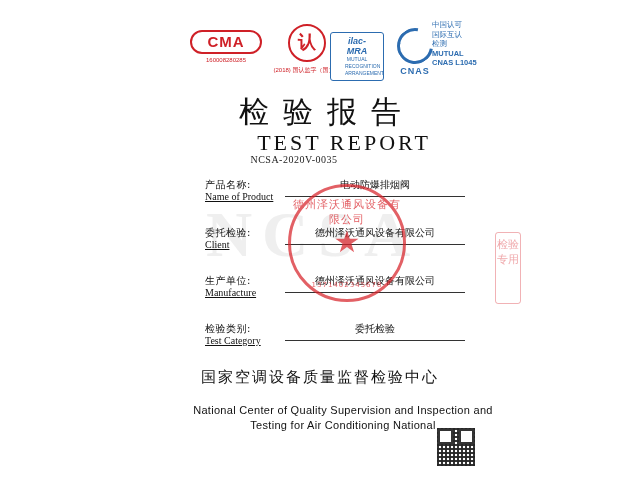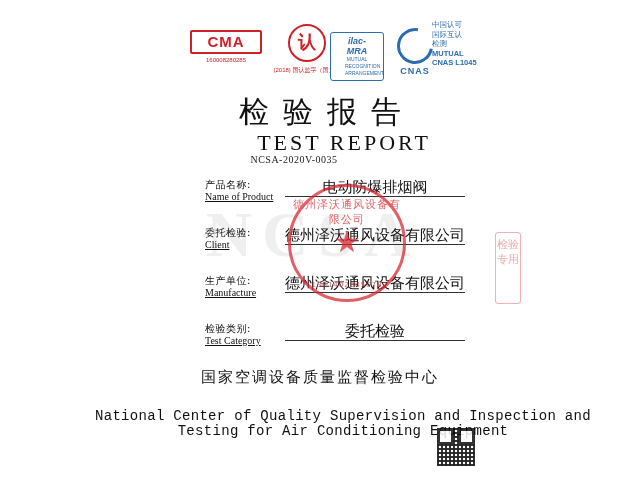--- a/index.html
+++ b/index.html
@@ -38,21 +38,21 @@
   .mark-cma { left: 190px; top: 16px; width: 72px; }
   .cma-box {
     border: 2px solid #cf2027;
     color: #cf2027;
     font-family: "Liberation Sans", sans-serif;
     font-weight: bold;
     font-size: 15px;
     letter-spacing: 1px;
     line-height: 18px;
     padding: 1px 0 1px 0;
-    border-radius: 2px;
+    border-radius: 12px;
   }
   .cma-num {
     color: #cf2027;
     font-family: "Liberation Sans", sans-serif;
     font-size: 6px;
     margin-top: 3px;
     letter-spacing: 0px;
   }
 
   
@@ -198,44 +198,44 @@
   }
   .field-value {
     position: absolute;
     left: 80px;
     top: 0;
     width: 180px;
     border-bottom: 1px solid #333;
     height: 18px;
     text-align: center;
     font-family: "DejaVu Sans", sans-serif;
-    font-size: 15px;
+    font-size: 10px;
     color: #111;
     white-space: nowrap;
     overflow: hidden;
   }
 
   
   .footer {
     position: absolute;
     top: 368px;
     left: 0;
     width: 640px;
     text-align: center;
   }
   .footer-cn {
     font-family: "DejaVu Sans", sans-serif;
     font-size: 15px;
     letter-spacing: 2px;
     color: #111;
-    margin-bottom: 22px;
+    margin-bottom: 16px;
   }
   .footer-en {
-    font-family: Liberation Mono, monospace;
-    font-size: 14px;
+    font-family: Liberation Sans, sans-serif;
+    font-size: 11px;
     line-height: 15px;
     letter-spacing: 0.3px;
     color: #111;
     margin-left: 46px;
   }
 
   
   .watermark {
     position: absolute;
     top: 198px;
@@ -418,18 +418,18 @@
     <div class="seal-top">德州泽沃通风设备有限公司</div>
     <div class="seal-star">★</div>
     <div class="seal-bot">1371402345678</div>
   </div>
 
   <div class="seal-side">检验专用</div>
 
   <div class="footer">
     <div class="footer-cn">国家空调设备质量监督检验中心</div>
     <div class="footer-en">National Center of Quality Supervision and Inspection and</div>
-    <div class="footer-en">Testing for Air Conditioning Equipment</div>
+    <div class="footer-en">Testing for Air Conditioning National</div>
   </div>
 
   <div class="qr"></div>
 
 </div>
 
 </body></html>

